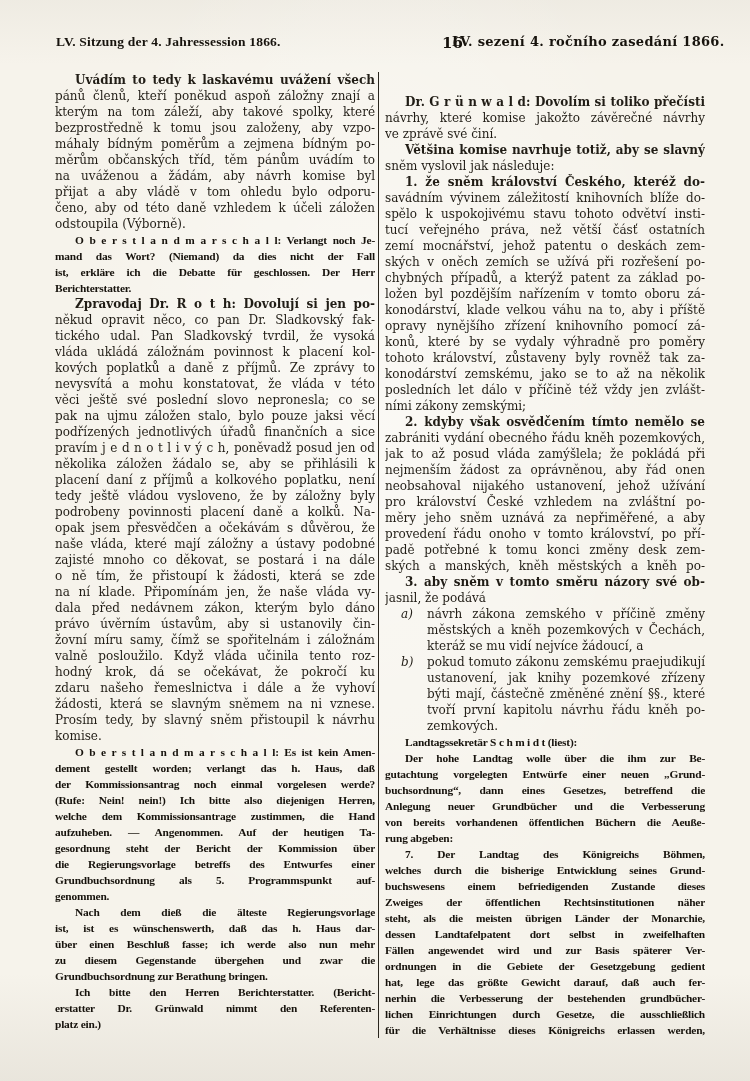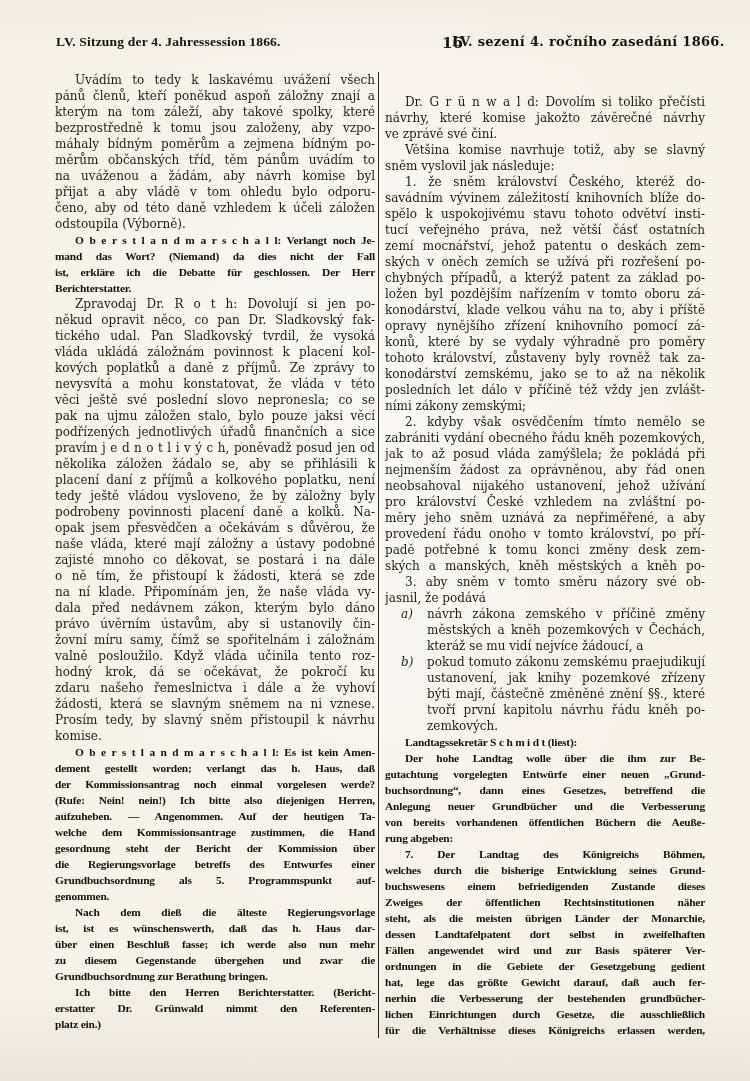--- a/index.html
+++ b/index.html
@@ -19,21 +19,21 @@
   .col { position:absolute; top:72px; width:320px; height:968px; overflow:hidden; }
   .col-left  { left:55px; }
   .col-right { left:385px;margin-top:22px; }
   .divider { position:absolute; left:378px; top:72px; width:1px; height:966px; background:#2a261e; }
   .block { position:relative; }
   .line {
     height:16px; line-height:16px; overflow:hidden;
     text-align:justify; text-align-last:justify;
   }
   .line.last { text-align-last:left; }
-  .line.indent { text-indent:20px; }
+  .line.indent { text-indent:20px;font-weight:bold; }
   .antiqua .line { font-family:"DejaVu Serif", serif; font-size:12px; color:#211d16; }
   .fraktur .line {
     font-family:"Liberation Serif", serif; font-weight:bold;
     font-size:11.4px; letter-spacing:-0.2px; color:#16120c;
   }
   .list-item { padding-left:42px; }
   .list-item .marker {
     position:absolute; left:16px; top:0; height:16px; line-height:16px;
     font-style:italic; font-size:12px; color:#211d16;
   }
@@ -95,22 +95,22 @@
         <div class="line">zdaru našeho řemeslnictva i dále a že vyhoví</div>
         <div class="line">žádosti, která se slavným sněmem na ni vznese.</div>
         <div class="line">Prosím tedy, by slavný sněm přistoupil k návrhu</div>
         <div class="line last">komise.</div>
       </div>
       <div class="block fraktur">
         <div class="line indent">O b e r s t l a n d m a r s c h a l l: Es ist kein Amen-</div>
         <div class="line">dement gestellt worden; verlangt das h. Haus, daß</div>
         <div class="line">der Kommissionsantrag noch einmal vorgelesen werde?</div>
         <div class="line">(Rufe: Nein! nein!) Ich bitte also diejenigen Herren,</div>
+        <div class="line">welche dem Kommissionsantrage zustimmen, die Hand</div>
         <div class="line">aufzuheben. — Angenommen. Auf der heutigen Ta-</div>
-        <div class="line">welche dem Kommissionsantrage zustimmen, die Hand</div>
         <div class="line">gesordnung steht der Bericht der Kommission über</div>
         <div class="line">die Regierungsvorlage betreffs des Entwurfes einer</div>
         <div class="line">Grundbuchsordnung als 5. Programmspunkt auf-</div>
         <div class="line last">genommen.</div>
       </div>
       <div class="block fraktur">
         <div class="line indent">Nach dem dieß die älteste Regierungsvorlage</div>
         <div class="line">ist, ist es wünschenswerth, daß das h. Haus dar-</div>
         <div class="line">über einen Beschluß fasse; ich werde also nun mehr</div>
         <div class="line">zu diesem Gegenstande übergehen und zwar die</div>

